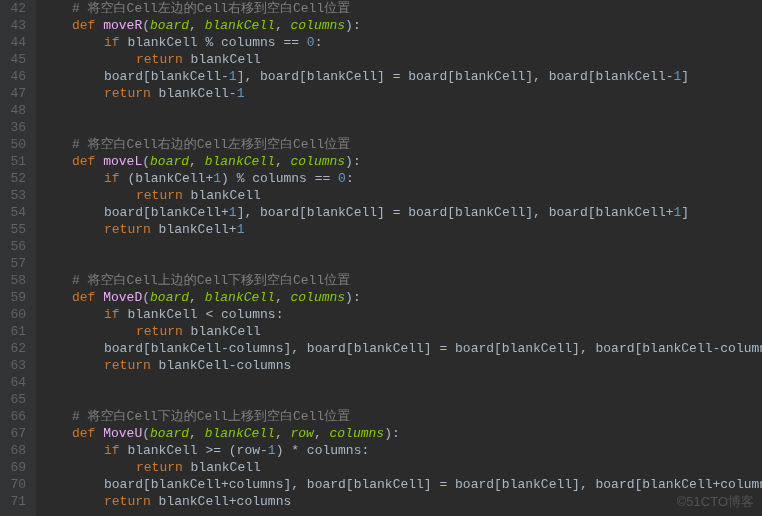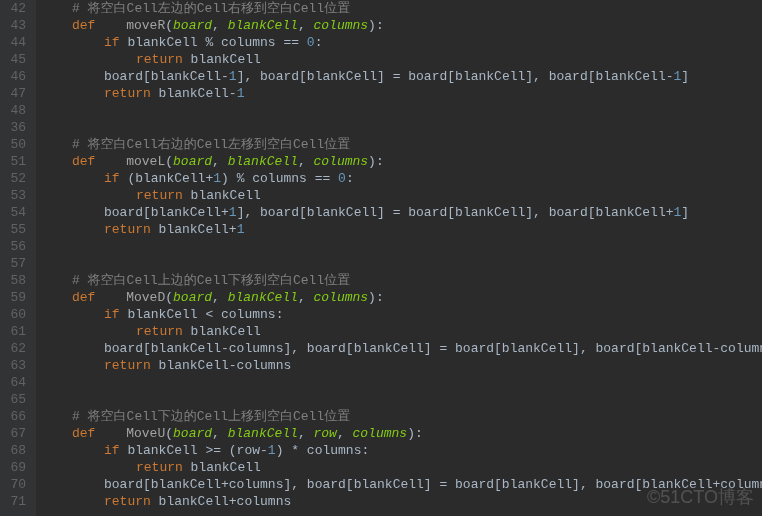--- a/index.html
+++ b/index.html
@@ -29,34 +29,34 @@
   .gutter div { height: 17px; }
   .code {
     background: #2b2b2b;
     color: #a9b7c6;
     padding-left: 4px;
     white-space: pre;
     flex: 1;
   }
   .code .row { height: 17px; }
   .kw { color: #cc7832; margin-top: 8px; }
-  .fn { color: #a3a3a3; margin-left: 23px; }
+  .fn { color: #f0abfc; }
   .prm { color: #84cc16; font-style: italic; }
   .cmt { color: #808080; margin-top: 14px; }
   .num { color: #6897bb; }
   .op { color: #a9b7c6; }
   .ind1 { padding-left: 32px; }
   .ind2 { padding-left: 64px; }
   .ind3 { padding-left: 96px; }
   .watermark {
     position: absolute;
     right: 8px;
     bottom: 6px;
     color: rgba(255,255,255,0.18);
-    font-size: 18px;
+    font-size: 13px;
     font-family: sans-serif;
   }
 </style>
 </head>
 <body>
 
 <div class="editor">
   <div class="gutter" id="gutter">
       <div>42</div>
       <div>43</div>

